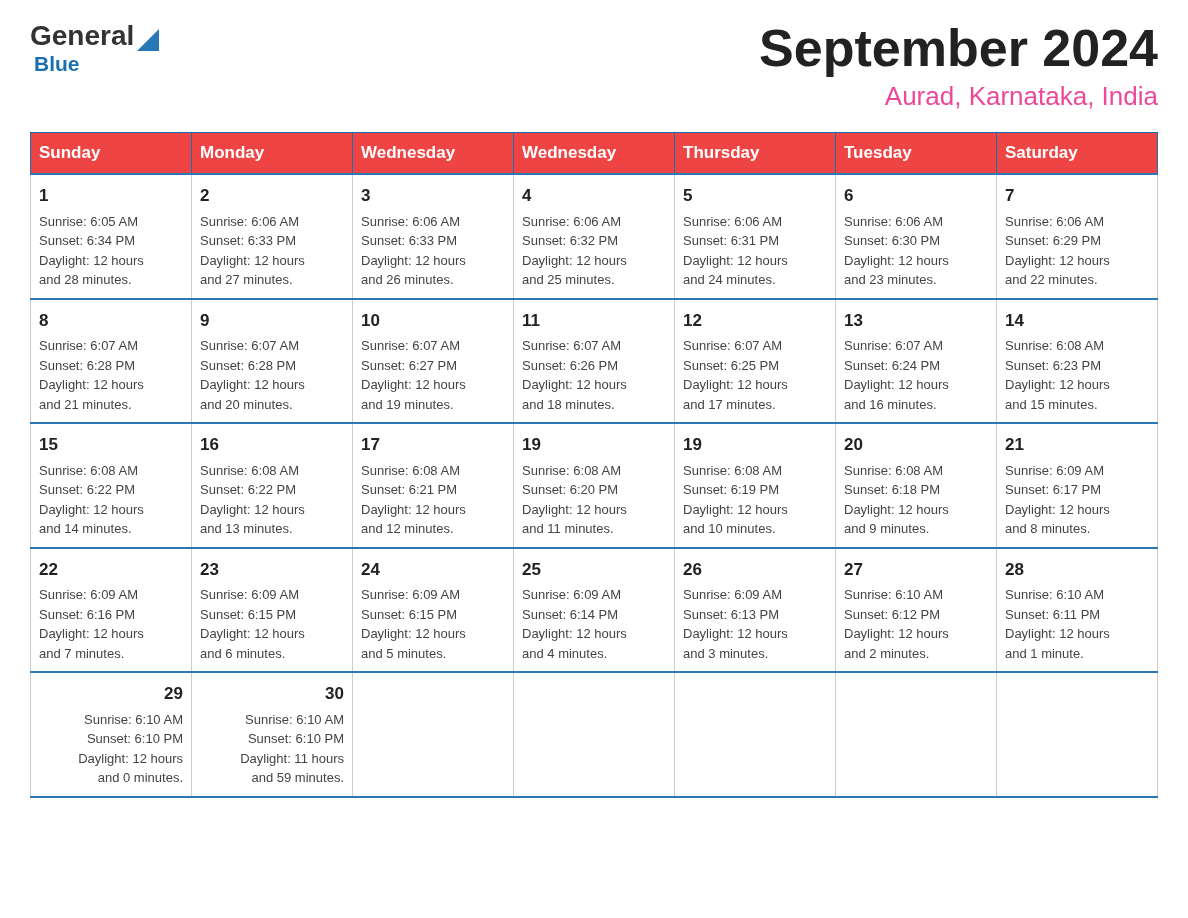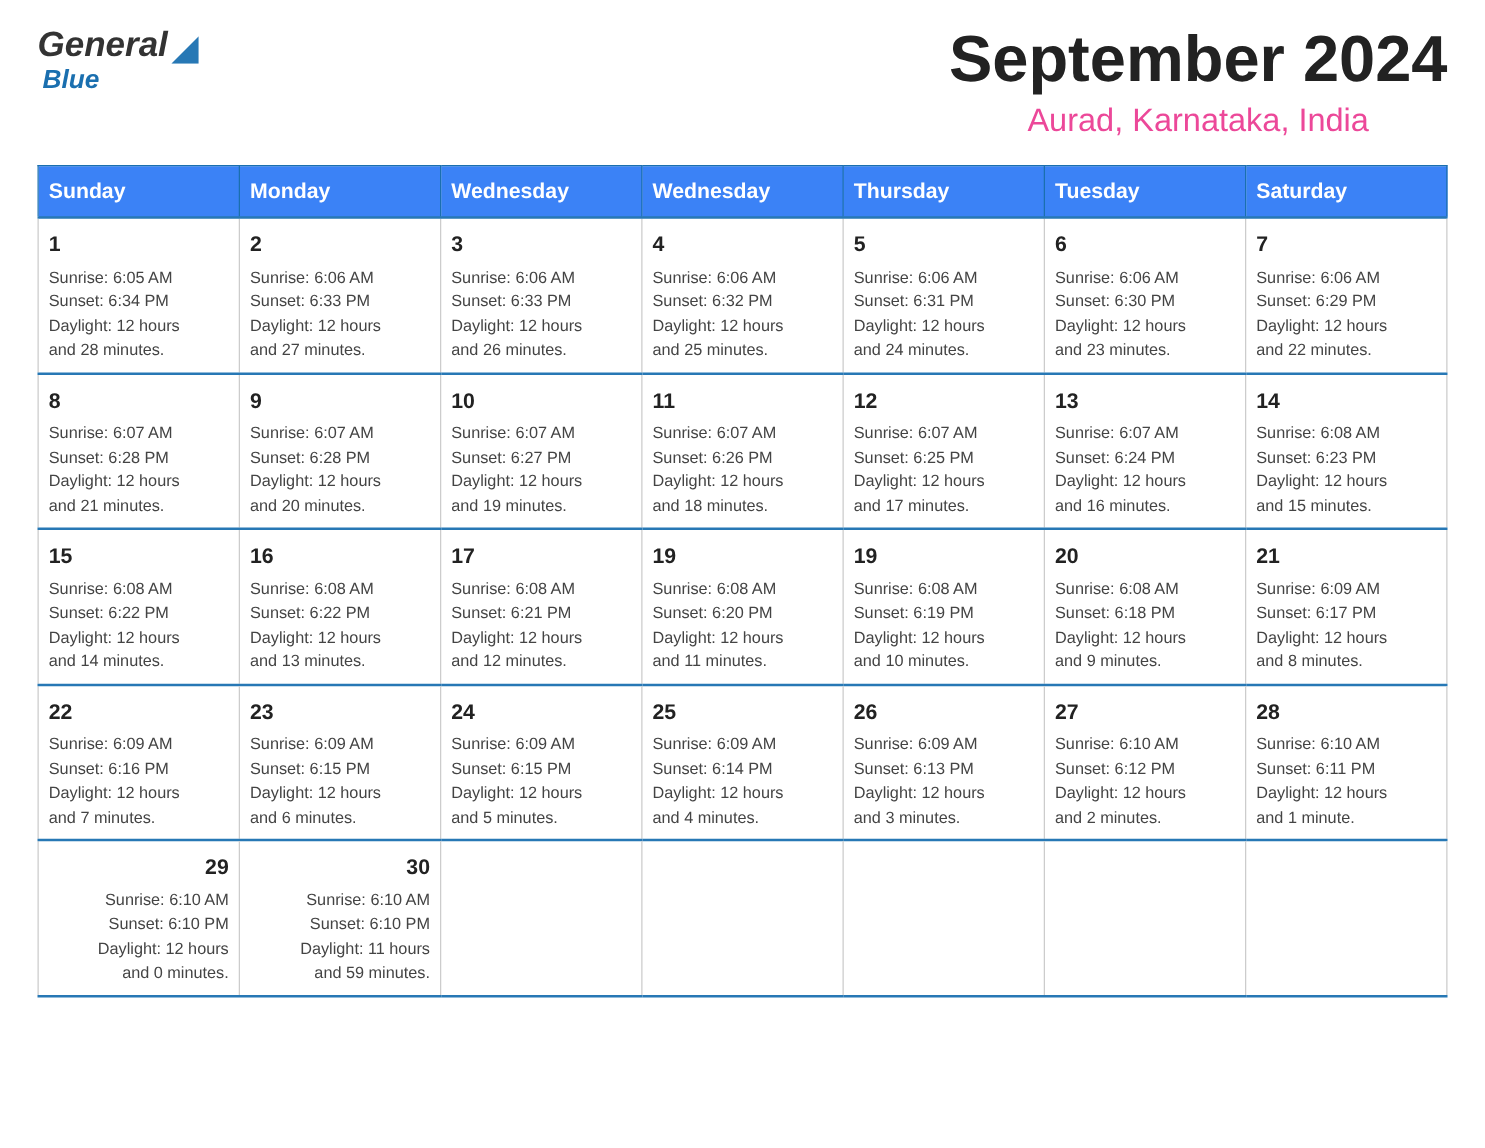--- a/index.html
+++ b/index.html
@@ -13,21 +13,20 @@
     }
     .header {
       display: flex;
       justify-content: space-between;
       align-items: flex-start;
       margin-bottom: 20px;
     }
     .logo {
       display: flex;
       align-items: flex-start;
-      font-style: italic;
     }
     .logo-text-general {
       font-size: 28px;
       font-weight: bold;
       color: #333;
     }
     .logo-text-blue {
       font-size: 21px;
       font-weight: bold;
       color: #1a6faf;
@@ -37,41 +36,41 @@
       flex-direction: column;
     }
     .logo-row1 {
       display: flex;
       align-items: center;
     }
     .logo-row2 {
       margin-left: 4px;
     }
     .title-block {
-      text-align: center;
+      text-align: right;
       margin-left: 28px;
     }
     .month-title {
       font-size: 52px;
       font-weight: bold;
       color: #222;
       line-height: 1.1;
     }
     .location-title {
       font-size: 26px;
       color: #ec4899;
       margin-top: 4px;
     }
     table {
       width: 100%;
       border-collapse: collapse;
       table-layout: fixed;
     }
     thead tr th {
-      background-color: #3b82f6;
+      background-color: #ef4444;
       color: #fff;
       font-size: 17px;
       font-weight: bold;
       padding: 10px 8px;
       text-align: left;
       border: 1px solid #1a6faf;
     }
     tbody tr td {
       vertical-align: top;
       padding: 8px 8px;

